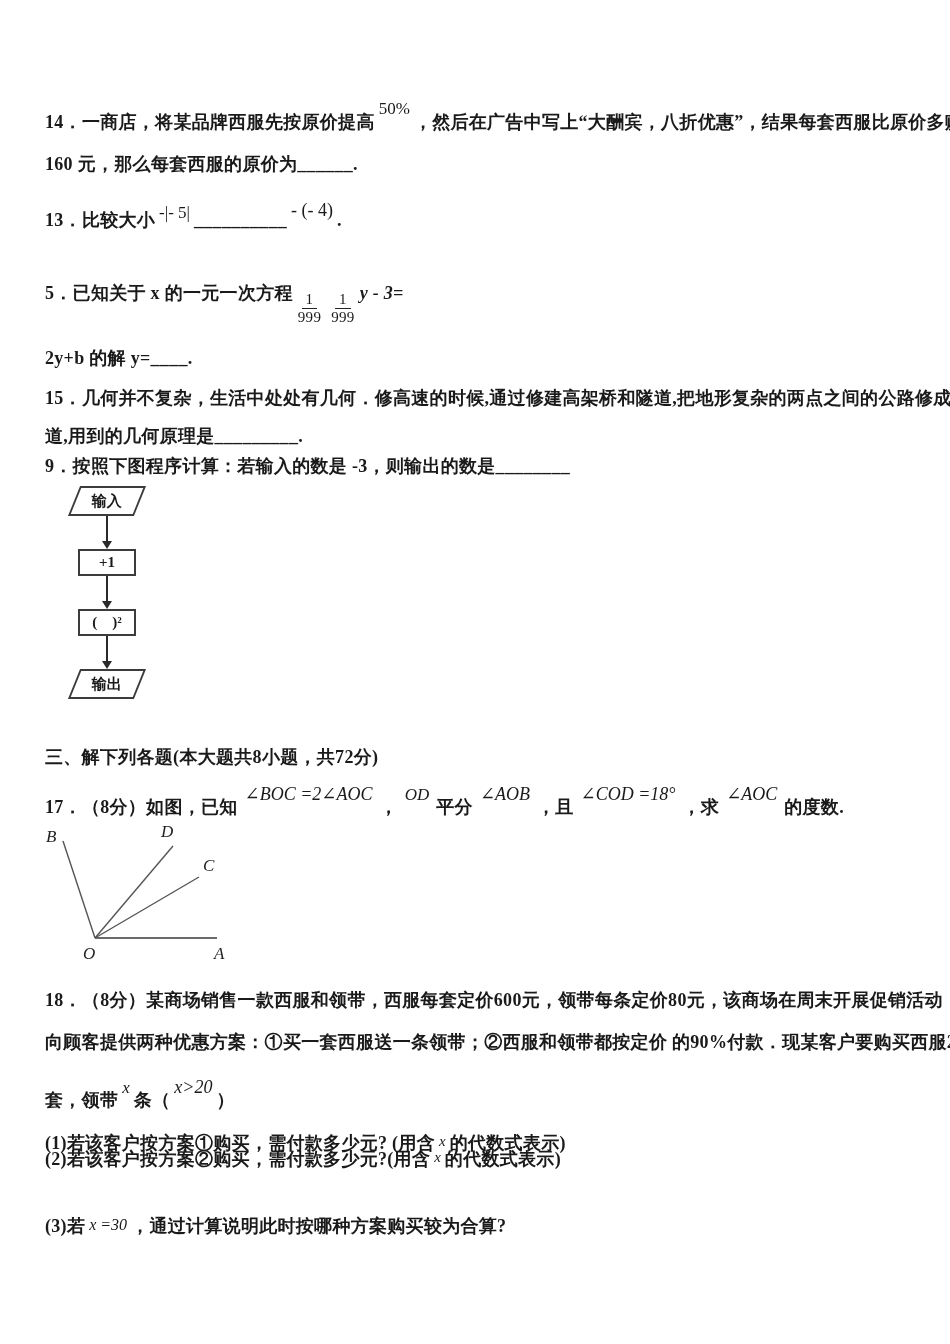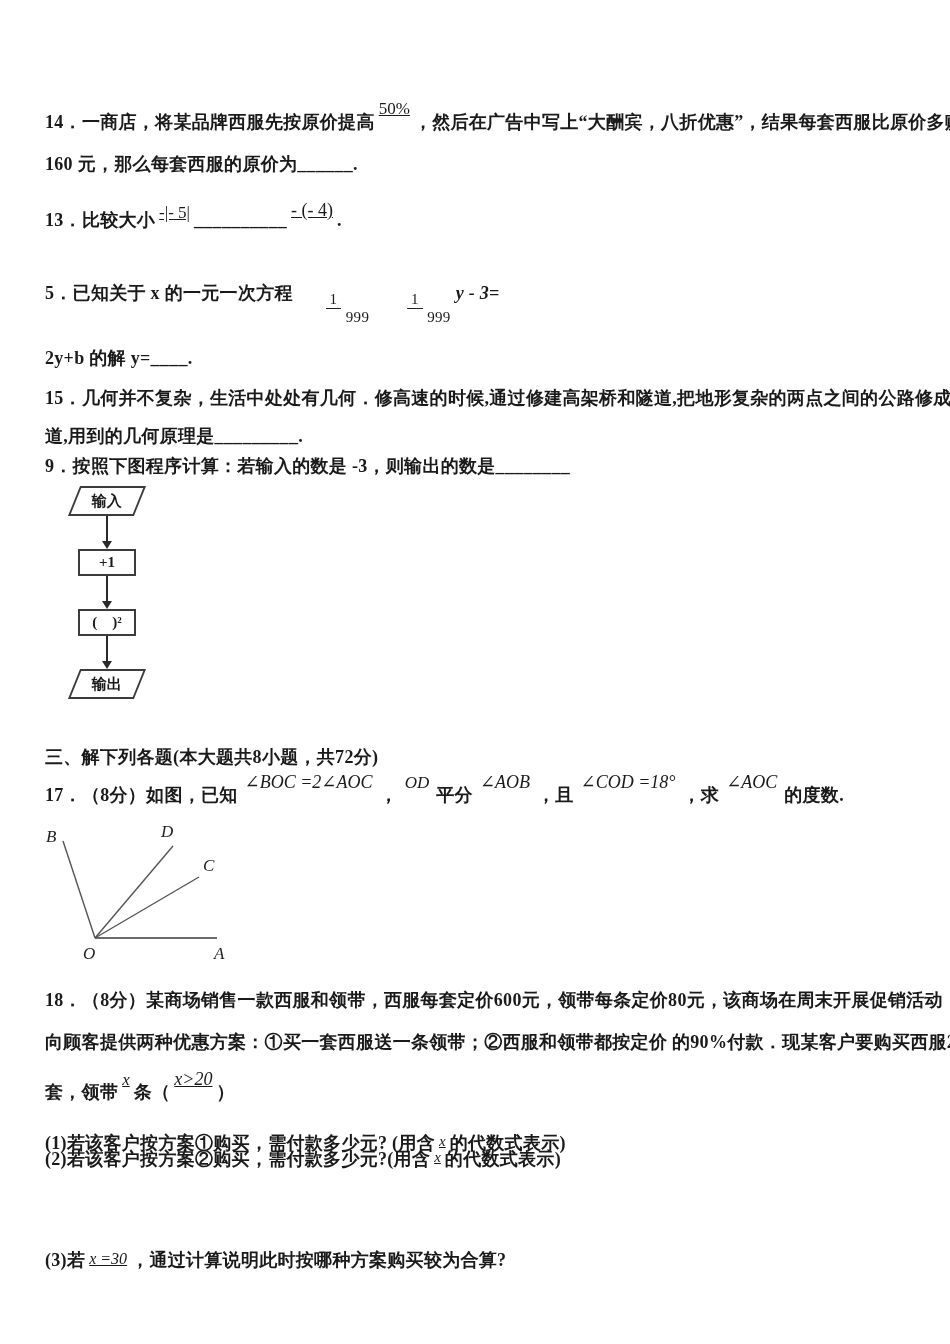--- a/index.html
+++ b/index.html
@@ -15,32 +15,32 @@
     font-size:18px;font-weight:bold;line-height:24px;
     white-space:pre;letter-spacing:.3px;
   }
   
   .fml{font-weight:normal;font-size:17px;letter-spacing:0;}
   .it{font-style:italic;}
   .up8{position:relative;top:-8px;}
   .up10{position:relative;top:-10px;}
   .up13{position:relative;top:-13px;display:inline-block;}
   .up14{position:relative;top:-14px;}
-  .gap{margin:0 7px;}
-  .gap-s{margin:0 4px;text-decoration:underline;}
+  .gap{margin:12px 7px;}
+  .gap-s{margin:8px 4px;}
   .big{font-size:18px;}
   .small{font-size:15px;}
   
   .frac{
     display:inline-flex;flex-direction:column;align-items:center;
     vertical-align:-5px;font-weight:normal;font-size:15px;line-height:1.1;
     margin:0 4px;
   }
   .frac .num{padding:0 4px;border-bottom:1.4px solid #222;}
-  .frac .den{padding:0 1px;margin-left:48px;}
+  .frac .den{padding:0 1px;}
   
   .flowchart{
     position:absolute;left:57px;top:486px;width:100px;
     display:flex;flex-direction:column;align-items:center;
   }
   .pgram{
     width:62px;height:26px;border:2px solid #3c3c3c;
     transform:skewX(-22deg);
     display:flex;align-items:center;justify-content:center;
     background:#fff;
@@ -123,15 +123,15 @@
     <text x="47" y="141">O</text>
     <text x="178" y="141">A</text>
   </svg>
 
   <div class="ln" style="top:988px">18．（8分）某商场销售一款西服和领带，西服每套定价600元，领带每条定价80元，该商场在周末开展促销活动，</div>
   <div class="ln" style="top:1030px">向顾客提供两种优惠方案：①买一套西服送一条领带；②西服和领带都按定价 的90%付款．现某客户要购买西服20</div>
   <div class="ln" style="top:1080px"><span>套，领带</span><span class="fml it up13 gap-s">x</span><span>条（</span><span class="fml it up13 gap-s big">x&gt;20</span><span>）</span></div>
 
   <div class="ln" style="top:1131px"><span>(1)若该客户按方案①购买，需付款多少元? (用含</span><span class="fml it small gap-s" style="position:relative;top:-3px">x</span><span>的代数式表示)</span></div>
   <div class="ln" style="top:1147px"><span>(2)若该客户按方案②购买，需付款多少元?(用含</span><span class="fml it small gap-s" style="position:relative;top:-3px">x</span><span>的代数式表示)</span></div>
-  <div class="ln" style="top:1248px"><span>(3)若</span><span class="fml it gap-s" style="position:relative;top:-2px;font-size:16px">x =30</span><span>，通过计算说明此时按哪种方案购买较为合算?</span></div>
+  <div class="ln" style="top:1214px"><span>(3)若</span><span class="fml it gap-s" style="position:relative;top:-2px;font-size:16px">x =30</span><span>，通过计算说明此时按哪种方案购买较为合算?</span></div>
 
 </div>
 
 </body></html>

